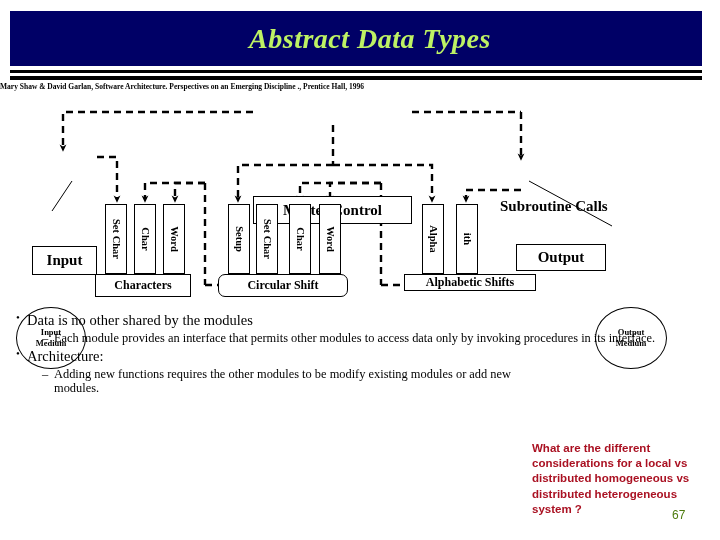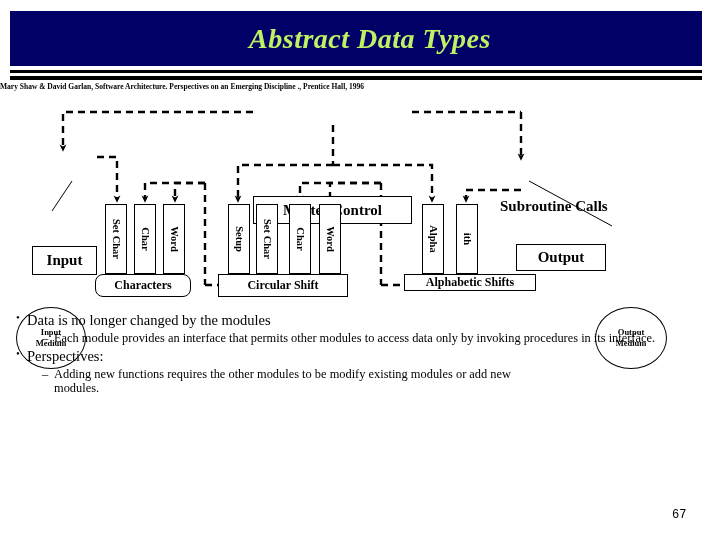--- a/index.html
+++ b/index.html
@@ -94,21 +94,21 @@
 
   
   .note{
     position:absolute;left:532px;top:441px;width:170px;
     font-family:"Liberation Sans", sans-serif;
     font-size:11.5px;font-weight:bold;line-height:1.32;
     color:#aa1122;
   }
   .pageno{
     position:absolute;left:672px;top:508px;
-    font-family:Liberation Mono, monospace;font-size:12px;color:#000000;
+    font-family:Liberation Sans, sans-serif;font-size:12px;color:#4d7c0f;
   }
 </style>
 </head>
 <body>
 
 <div class="slide">
 
   <div class="banner">
     <div class="banner-title">Abstract Data Types</div>
   </div>
@@ -187,54 +187,55 @@
 
     <div class="vbar" style="left:105px;top:109px;width:22px;height:70px;">
       <span>Set Char</span>
     </div>
     <div class="vbar" style="left:134px;top:109px;width:22px;height:70px;">
       <span>Char</span>
     </div>
     <div class="vbar" style="left:163px;top:109px;width:22px;height:70px;">
       <span>Word</span>
     </div>
-    <div class="nodebox mod-lbl" style="left:95px;top:179px;width:96px;height:23px;border-radius:8px;">
+    <div class="nodebox mod-lbl" style="left:95px;top:179px;width:96px;height:23px;">
       <span>Characters</span>
     </div>
 
     <div class="vbar" style="left:228px;top:109px;width:22px;height:70px;">
       <span>Setup</span>
     </div>
     <div class="vbar" style="left:256px;top:109px;width:22px;height:70px;">
       <span>Set Char</span>
     </div>
     <div class="vbar" style="left:289px;top:109px;width:22px;height:70px;">
       <span>Char</span>
     </div>
     <div class="vbar" style="left:319px;top:109px;width:22px;height:70px;">
       <span>Word</span>
     </div>
-    <div class="nodebox mod-lbl" style="left:218px;top:179px;width:130px;height:23px;">
+    <div class="nodebox mod-lbl" style="left:218px;top:179px;width:130px;height:23px;border-radius:7px;">
       <span>Circular Shift</span>
     </div>
 
     <div class="vbar" style="left:422px;top:109px;width:22px;height:70px;">
       <span>Alpha</span>
     </div>
     <div class="vbar" style="left:456px;top:109px;width:22px;height:70px;">
       <span>ith</span>
     </div>
     <div class="nodebox mod-lbl" style="left:404px;top:179px;width:132px;height:17px;">
       <span>Alphabetic Shifts</span>
     </div>
 
   </div>
 
   <div class="body">
-    <div class="lvl1">Data is no longer changed by the modules</div>
+    <div class="lvl1">Data is no other shared by the modules</div>
     <div class="lvl2">Each module provides an interface that permits other modules to access data only by invoking procedures in its interface.</div>
-    <div class="lvl1">Perspectives:</div>
+    <div class="lvl1">Architecture:</div>
     <div class="lvl2 narrow">Adding new functions requires the other modules to be modify existing modules or add new modules.</div>
   </div>
 
+  <div class="note">What are the different considerations for a local vs distributed homogeneous vs distributed heterogeneous system ?</div>
   <div class="pageno">67</div>
 
 </div>
 
 </body></html>

